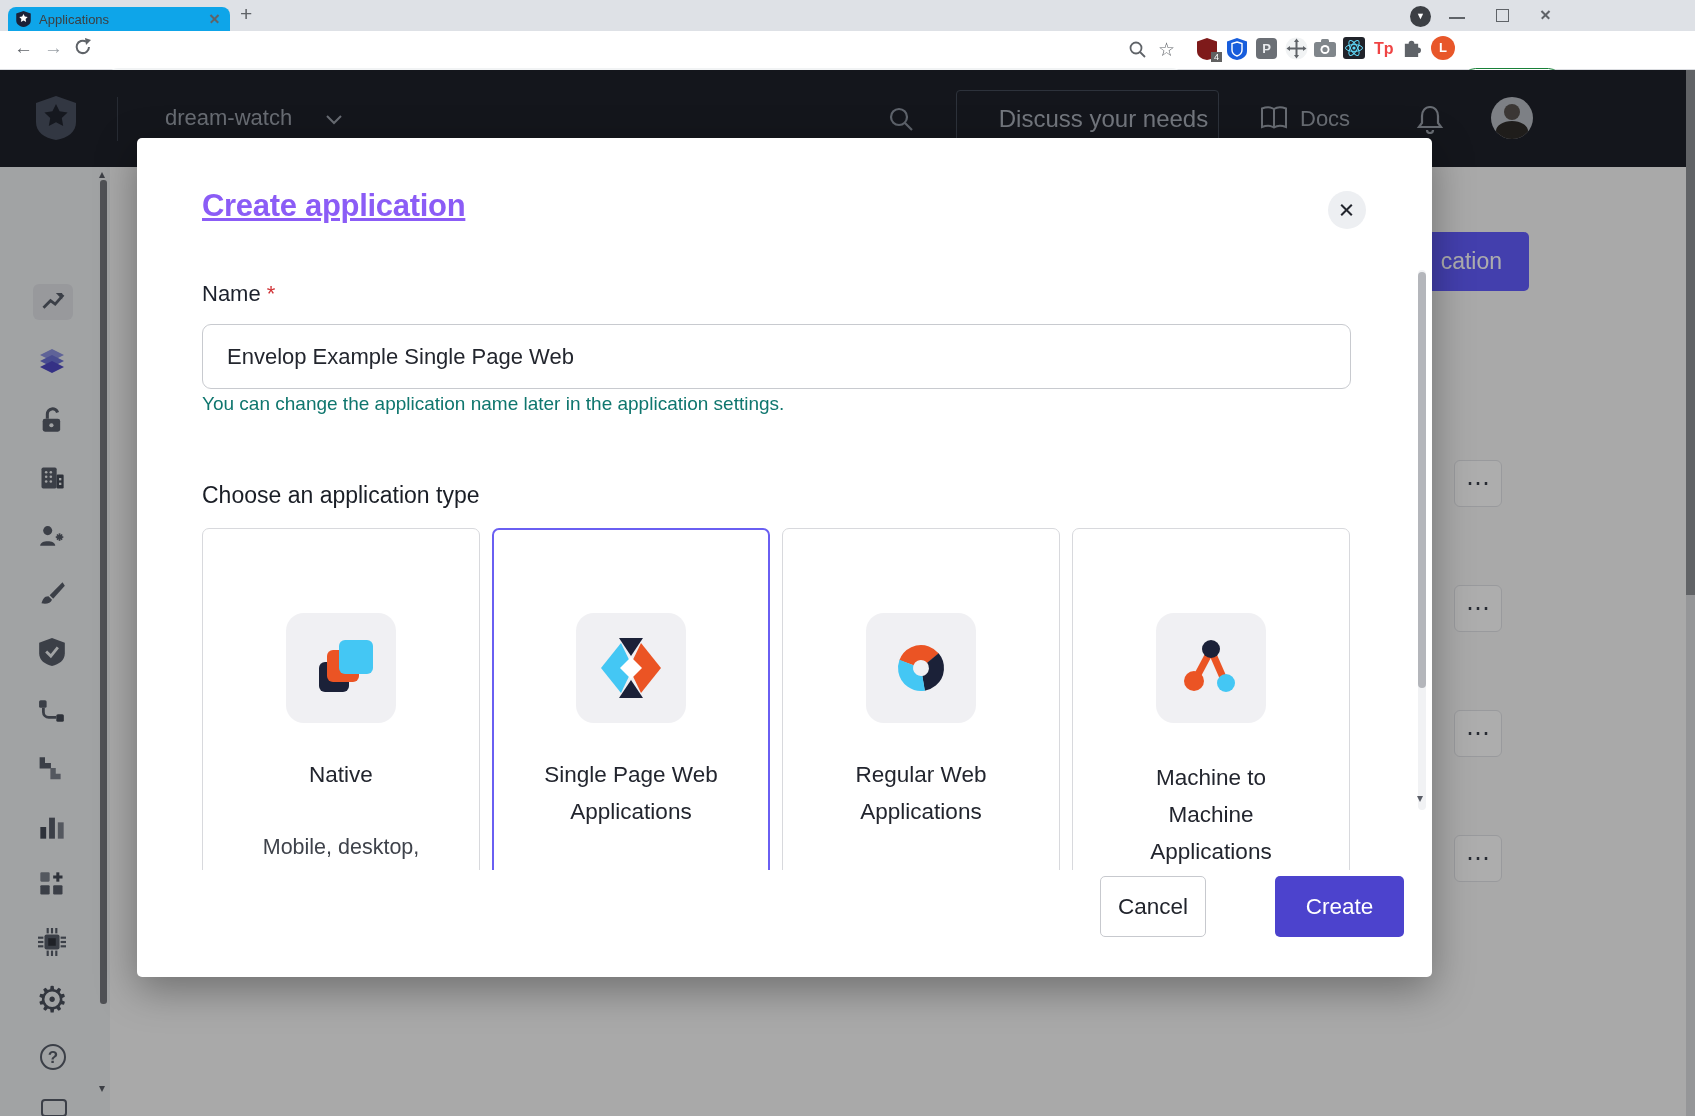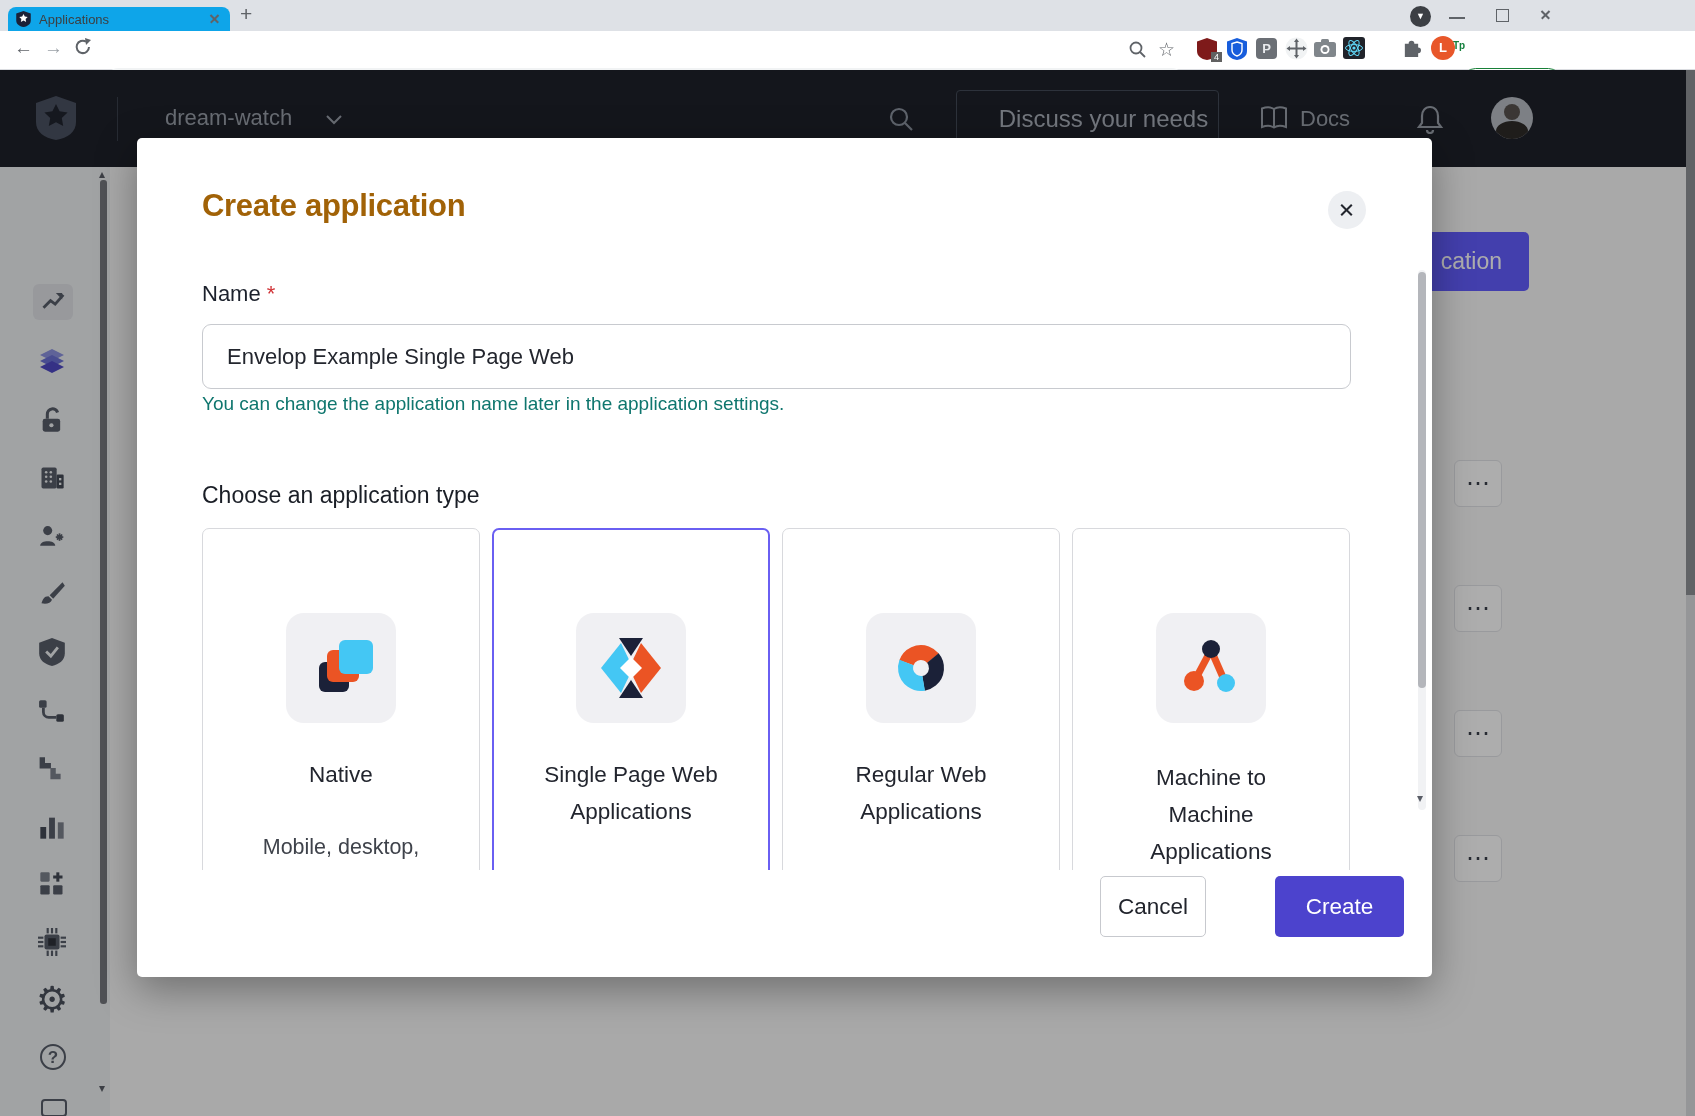--- a/index.html
+++ b/index.html
@@ -24,21 +24,21 @@
   
   #page{left:0;top:70px;width:1695px;height:1046px;background:#fafafa;overflow:hidden;}
   #appheader{left:0;top:0;width:1695px;height:97px;background:#1e212a;}
   #sidebar{left:0;top:97px;width:110px;height:949px;background:#eef0f2;overflow:hidden;}
   .sideicon{position:absolute;left:38px;width:28px;height:28px;color:#575d69;}
   #overlay{left:0;top:70px;width:1695px;height:1046px;background:rgba(0,0,0,.32);z-index:5;}
   .dotsbtn{position:absolute;left:1454px;width:48px;height:47px;background:#fff;border:1px solid #e2e3e7;border-radius:6px;color:#3a3f4a;font-size:24px;line-height:44px;text-align:center;}
   
   #modal{left:137px;top:138px;width:1295px;height:839px;background:#fff;border-radius:5px;box-shadow:0 12px 40px rgba(0,0,0,.35);z-index:10;}
   #modalbody{position:absolute;left:0;top:0;width:1295px;height:732px;overflow:hidden;}
-  #modaltitle{left:65px;top:50px;font-size:31px;font-weight:700;color:#a16207;letter-spacing:-.3px;}
+  #modaltitle{left:65px;top:50px;font-size:31px;font-weight:700;color:#8b5cf6;letter-spacing:-.3px;text-decoration:underline;}
   #closebtn{left:1191px;top:53px;width:38px;height:38px;border-radius:50%;background:#edeff2;}
   #closebtn .xlines{position:absolute;left:11px;top:11px;width:16px;height:16px;}
   #closebtn .xlines::before,#closebtn .xlines::after{width:15px;height:2px;top:7px;left:0;background:#23262e;}
   .fieldlabel{font-size:22px;color:#1c212c;text-align:center;}
   .req{color:#d13438;}
   #nameinput{left:65px;top:186px;width:1149px;height:65px;border:1px solid #c8cacf;border-radius:9px;font-size:22px;color:#23262e;padding:0 24px;outline:none;background:#fff;}
   #namehelp{left:65px;top:255px;font-size:19px;color:#0f766e;}
   #chooselabel{left:65px;top:344px;font-size:23px;color:#1a1e26;}
   .card{position:absolute;top:390px;width:278px;height:440px;background:#fff;border:1px solid #d8d9dd;border-radius:7px;text-align:center;}
   .card.selected{border:2px solid #6a5ff2;}
@@ -123,21 +123,21 @@
     <div class="a" style="left:1343px;top:6px;width:22px;height:22px;background:#20232a;border-radius:3px;">
       <svg width="22" height="22" viewBox="0 0 22 22">
           <g stroke="#61dafb" stroke-width="1" fill="none">
             <ellipse cx="11" cy="11" rx="8.5" ry="3.4"></ellipse>
             <ellipse cx="11" cy="11" rx="8.5" ry="3.4" transform="rotate(60 11 11)"></ellipse>
             <ellipse cx="11" cy="11" rx="8.5" ry="3.4" transform="rotate(120 11 11)"></ellipse>
           </g>
           <circle cx="11" cy="11" r="1.6" fill="#61dafb"></circle>
         </svg>
     </div>
-    <div class="a extletter" style="left:1453px;top:9px;color:#15803d;font-size:10px;">Tp</div>
+    <div class="a extletter" style="left:1374px;top:9px;color:#ef4444;font-size:16px;">Tp</div>
     <svg class="a" style="left:1402px;top:7px;" width="21" height="21" viewBox="0 0 21 21">
         <path d="M3 7 h4 a3 3 0 1 1 6 0 h4 v4 a3 3 0 1 1 0 6 v4 H3 Z" transform="scale(0.95) translate(0,-1)" fill="#5f6368"></path>
       </svg>
     <div class="a" style="left:1431px;top:5px;width:24px;height:24px;border-radius:50%;background:#e8572a;color:#fff;font-size:13px;font-weight:bold;text-align:center;line-height:24px;">L</div>
     <div class="a" id="updatepill">
       <span class="lbl">Aktualisieren</span>
       <span class="dots">⋮</span>
     </div>
   </div>
 

